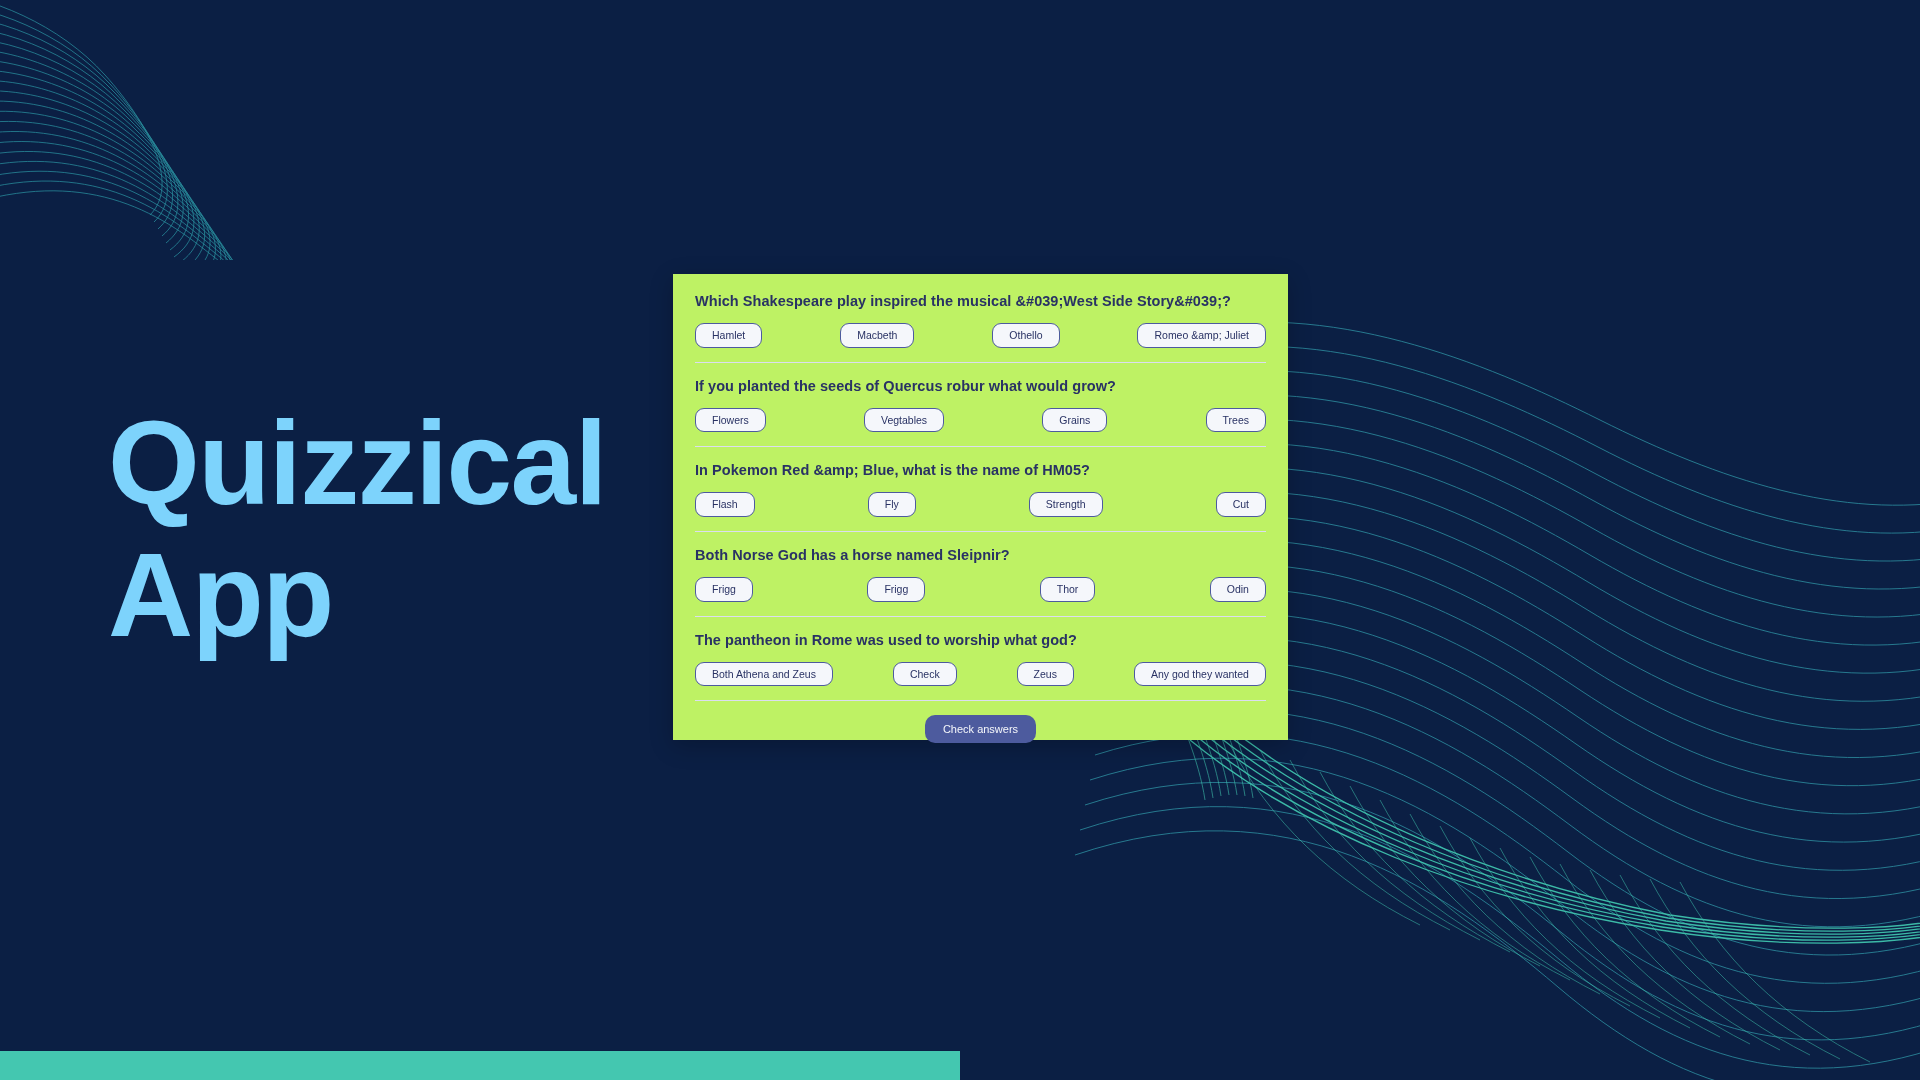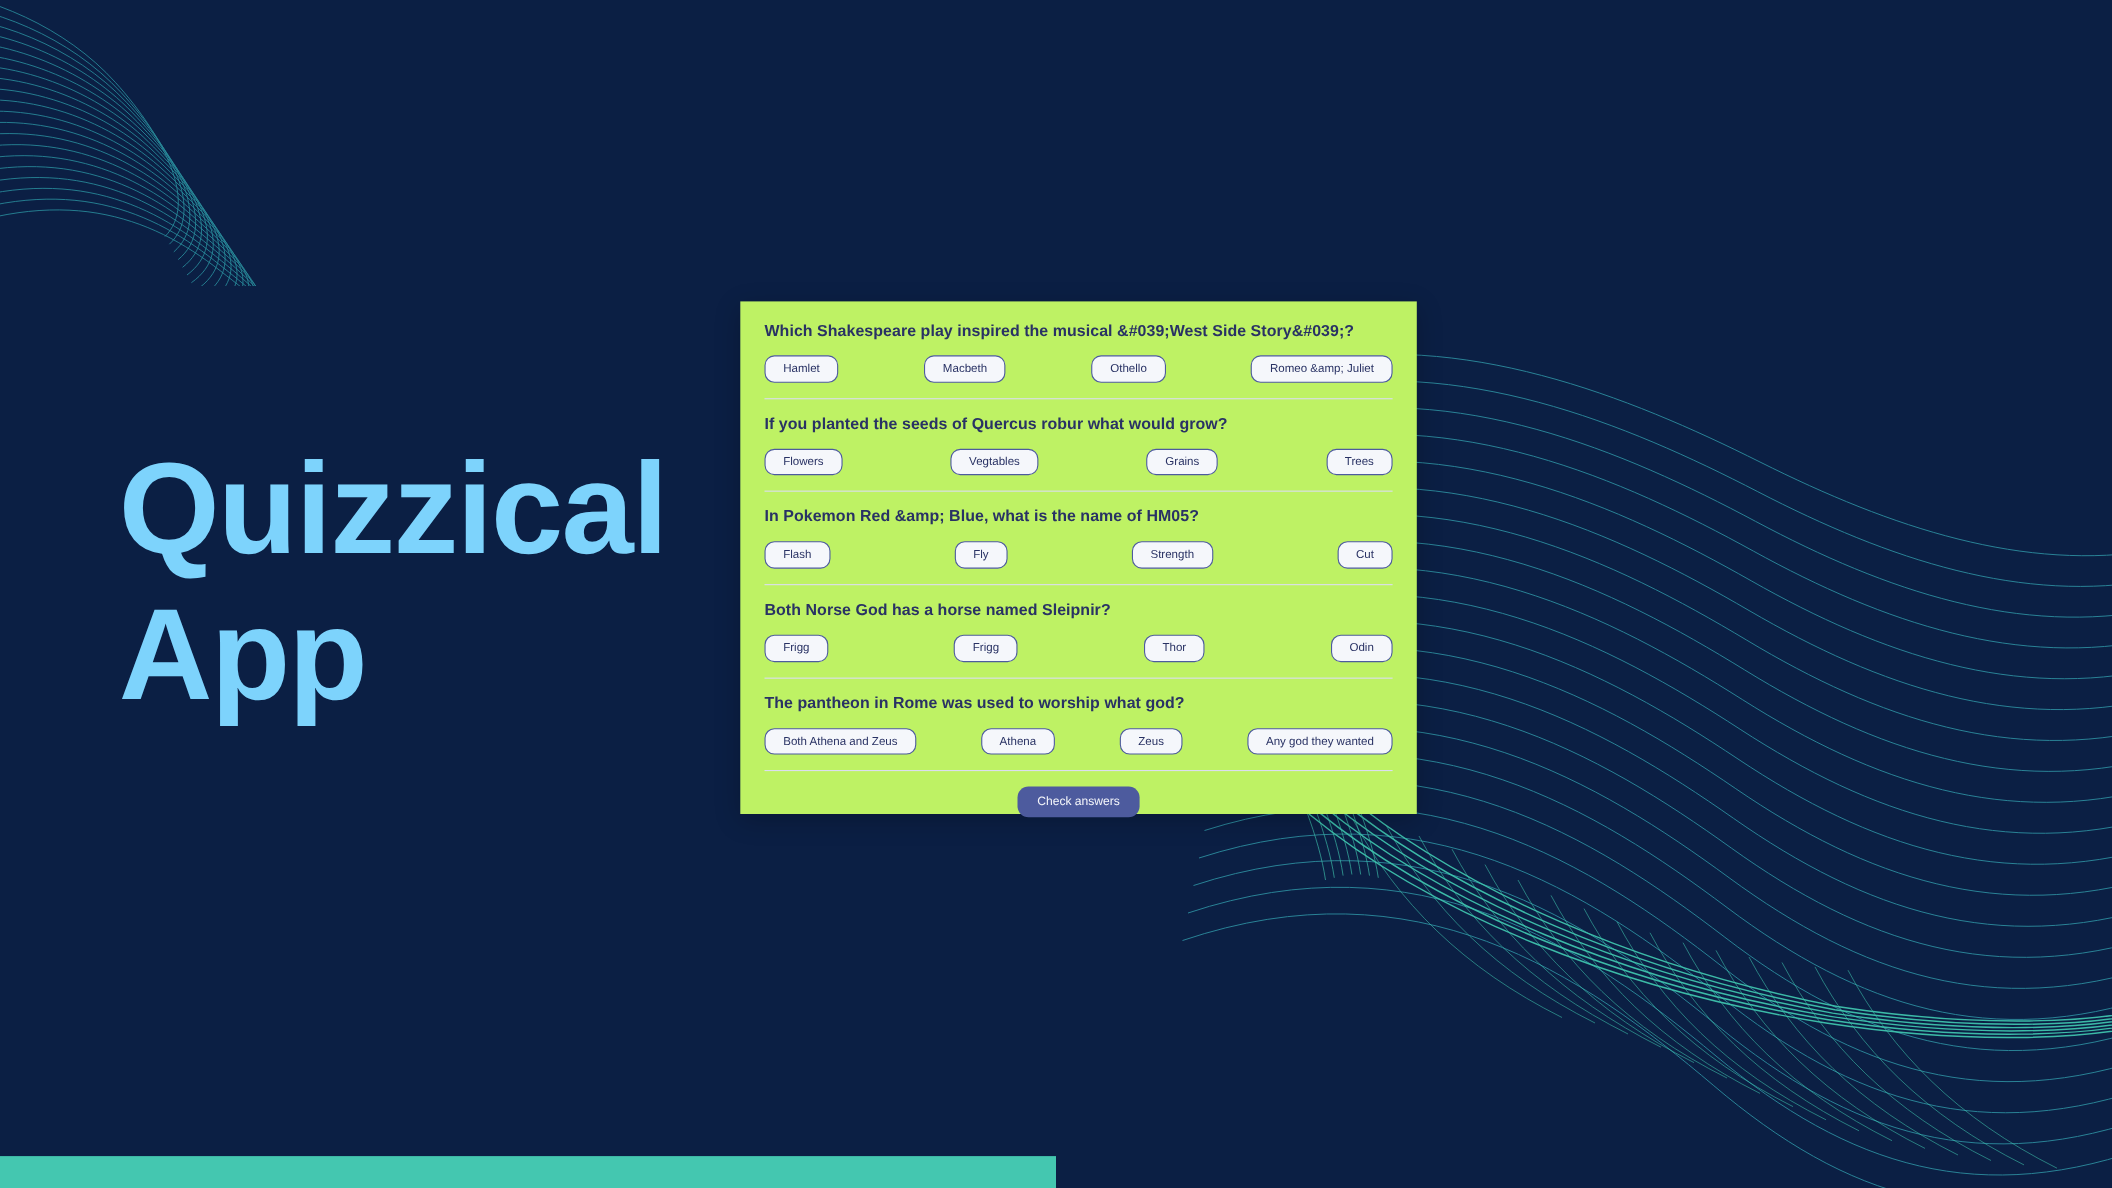--- a/index.html
+++ b/index.html
@@ -266,21 +266,21 @@
           <button class="answer-btn">Frigg</button>
           <button class="answer-btn">Thor</button>
           <button class="answer-btn">Odin</button>
         </div>
       </div>
       <div class="divider"></div>
       <div class="question-block">
         <p class="question-text">The pantheon in Rome was used to worship what god?</p>
         <div class="answer-row">
           <button class="answer-btn">Both Athena and Zeus</button>
-          <button class="answer-btn">Athena</button>
+          <button class="answer-btn">Check</button>
           <button class="answer-btn">Zeus</button>
           <button class="answer-btn">Any god they wanted</button>
         </div>
       </div>
       <div class="divider"></div>
     </div>
   <div class="check-row">
     <button class="check-btn">Check answers</button>
   </div>
 </div>

